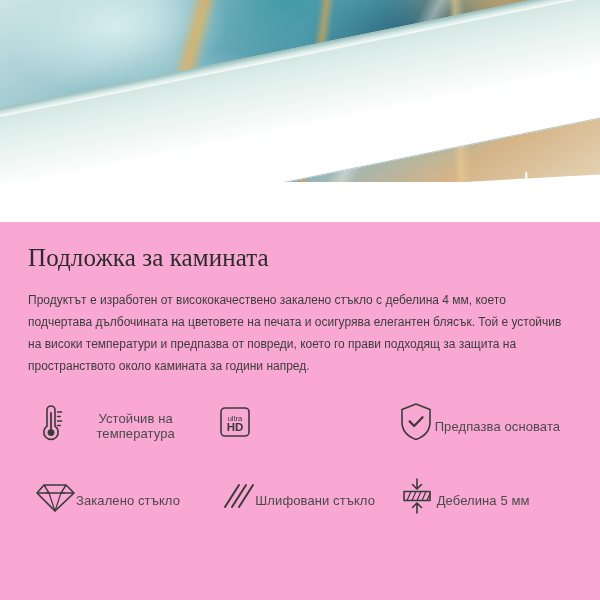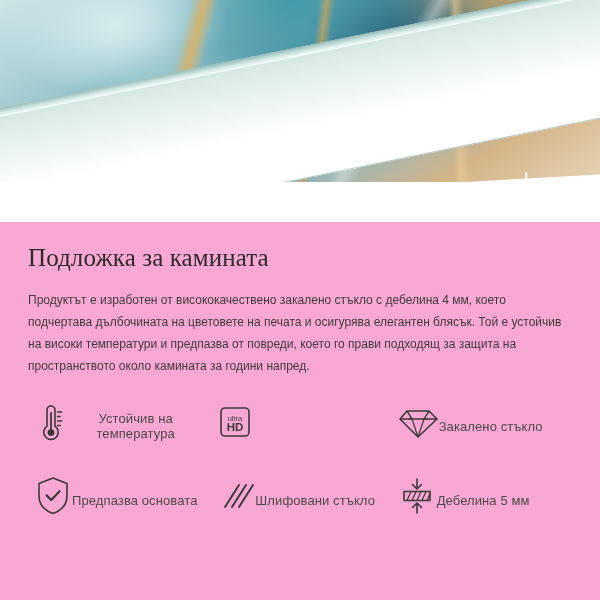--- a/index.html
+++ b/index.html
@@ -198,44 +198,44 @@
           <svg width="40" height="40" viewBox="0 0 40 40" fill="none" stroke="#3a3a3a" stroke-width="1.6">
             <rect x="6" y="6" width="28" height="28" rx="4"></rect>
             <text x="20" y="18.5" font-family="Liberation Sans, sans-serif" font-size="7.5" fill="#3a3a3a" stroke="none" text-anchor="middle">ultra</text>
             <text x="20" y="29" font-family="Liberation Sans, sans-serif" font-size="11.5" font-weight="bold" fill="#3a3a3a" stroke="none" text-anchor="middle">HD</text>
           </svg>
         </div>
       </div>
 
       <div class="feature">
         <div class="feature-icon">
+          <svg width="38" height="44" viewBox="0 0 38 44" fill="none" stroke="#3a3a3a" stroke-width="1.6" stroke-linejoin="round">
+            <path d="M19 4 L33 9.5 V22c0 9.2-6 14.6-14 17.5C11 36.6 5 31.2 5 22V9.5z"></path>
+            <path d="M12.6 21.4l4.6 4.6 8.4-8.8" stroke-width="2.2" stroke-linecap="round"></path>
+          </svg>
+        </div>
+        <div class="feature-label">Предпазва основата</div>
+      </div>
+
+      <div class="feature">
+        <div class="feature-icon">
           <svg width="42" height="38" viewBox="0 0 42 38" fill="none" stroke="#3a3a3a" stroke-width="1.6" stroke-linejoin="round">
             <path d="M10 8h22l8 8-19 18L3 16z"></path>
             <path d="M3 16h37" stroke-width="1.4"></path>
             <path d="M10 8l5 8-4 0" stroke-width="1.2"></path>
             <path d="M32 8l-5 8 4 0" stroke-width="1.2"></path>
             <path d="M15 16l6 18 6-18" stroke-width="1.2"></path>
             <path d="M10 8l5 8M32 8l-5 8" stroke-width="1.2"></path>
           </svg>
         </div>
         <div class="feature-label">Закалено стъкло</div>
       </div>
 
       <div class="feature">
         <div class="feature-icon">
-          <svg width="38" height="44" viewBox="0 0 38 44" fill="none" stroke="#3a3a3a" stroke-width="1.6" stroke-linejoin="round">
-            <path d="M19 4 L33 9.5 V22c0 9.2-6 14.6-14 17.5C11 36.6 5 31.2 5 22V9.5z"></path>
-            <path d="M12.6 21.4l4.6 4.6 8.4-8.8" stroke-width="2.2" stroke-linecap="round"></path>
-          </svg>
-        </div>
-        <div class="feature-label">Предпазва основата</div>
-      </div>
-
-      <div class="feature">
-        <div class="feature-icon">
           <svg width="40" height="38" viewBox="0 0 40 38" fill="none" stroke="#3a3a3a" stroke-width="2" stroke-linecap="round">
             <path d="M10 30 L24 8"></path>
             <path d="M17 30 L31 8"></path>
             <path d="M24 30 L38 8"></path>
           </svg>
         </div>
         <div class="feature-label">Шлифовани стъкло</div>
       </div>
 
       <div class="feature">

